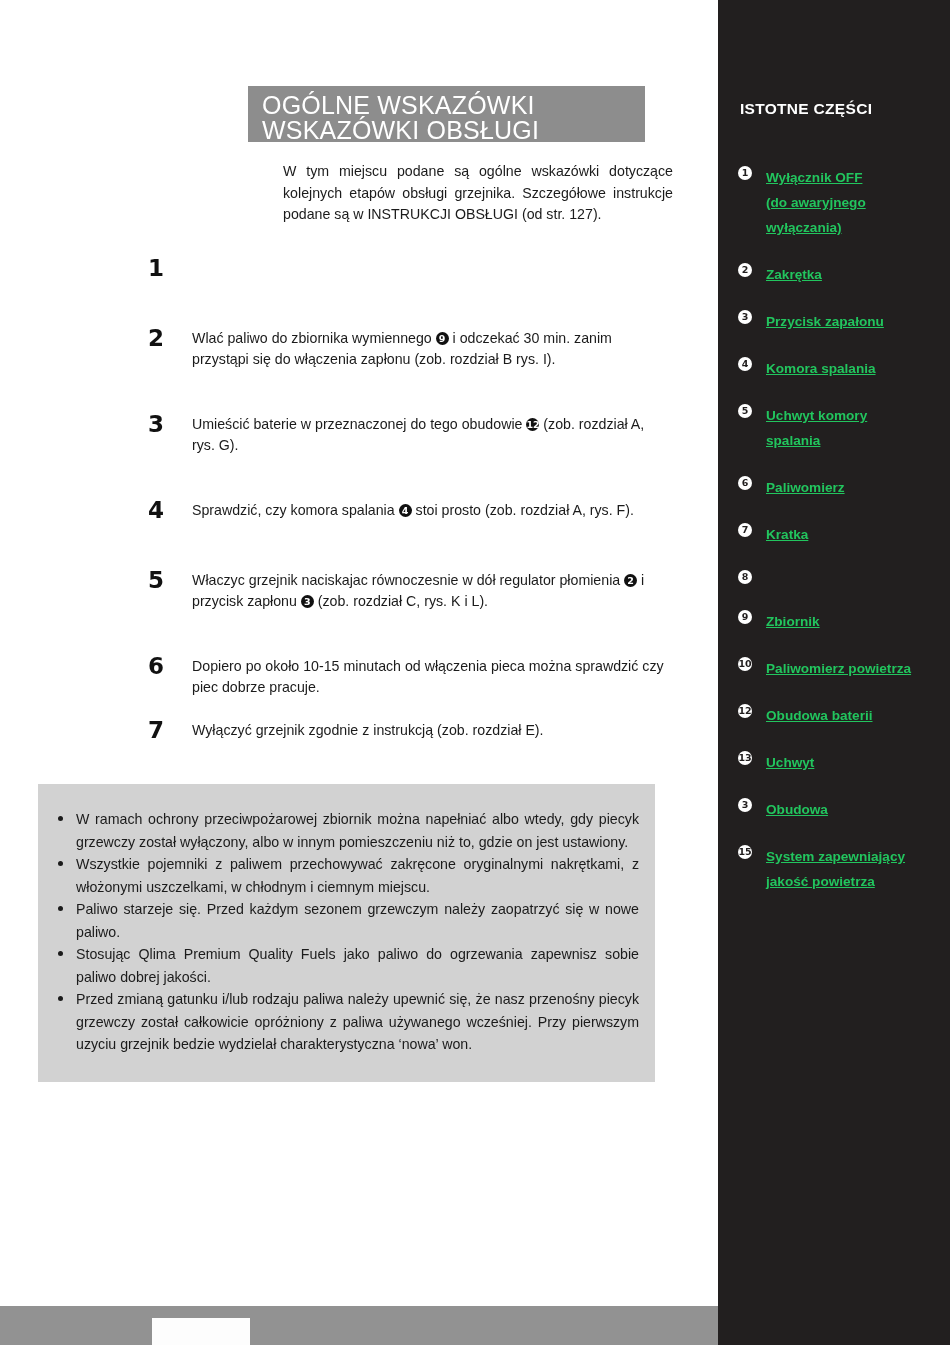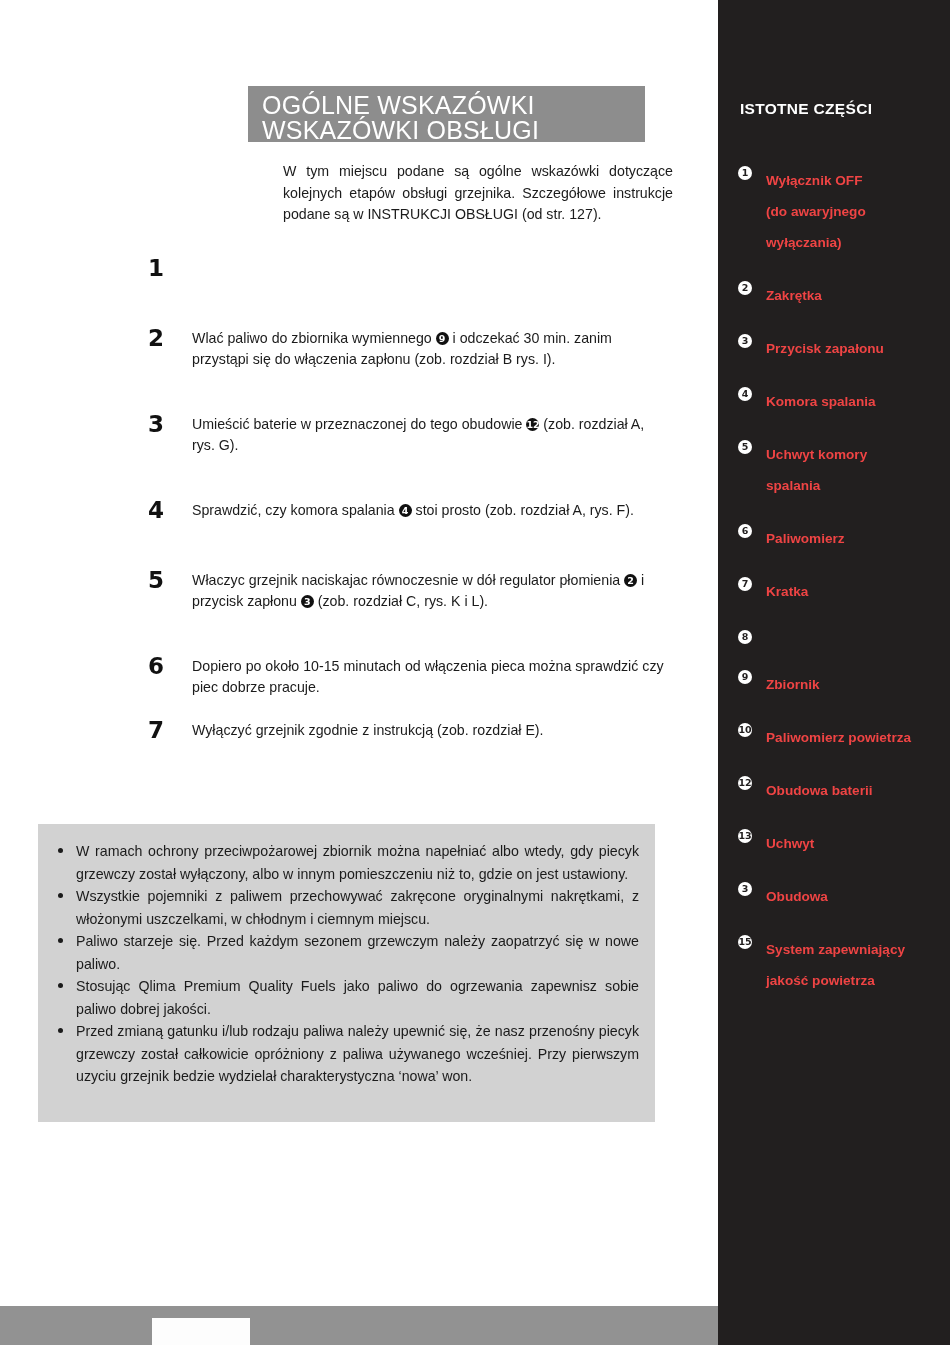--- a/index.html
+++ b/index.html
@@ -114,26 +114,26 @@
     font-weight: bold;
     text-align: center;
     vertical-align: 1px;
     font-family: "DejaVu Sans", sans-serif;
   }
 
   
   .notes-box {
     position: absolute;
     left: 38px;
-    top: 824px;
+    top: 784px;
     width: 617px;
     height: 298px;
     background: #d2d2d2;
     box-sizing: border-box;
-    padding: 16px 16px 0 14px;
+    padding: 24px 16px 0 14px;
   }
   .note-item {
     position: relative;
     padding-left: 24px;
     font-size: 14.2px;
     color: #1b1b1b;
     line-height: 22.5px;
     text-align: justify;
     margin-bottom: 0px;
   }
@@ -206,23 +206,24 @@
     background: #ffffff;
     color: #221f1f;
     font-size: 9.5px;
     font-weight: bold;
     text-align: center;
     font-family: "DejaVu Sans", sans-serif;
   }
   .part-item .plabel {
     font-size: 13.6px;
     font-weight: bold;
-    color: #ef4444;
-    line-height: 31px;
+    color: #22c55e;
+    line-height: 25px;
     display: block;
+    text-decoration: underline;
   }
 </style>
 </head>
 <body>
 
 <div class="edge-mark m1"></div>
 <div class="edge-mark m2"></div>
 
 <div class="main-col">
 

